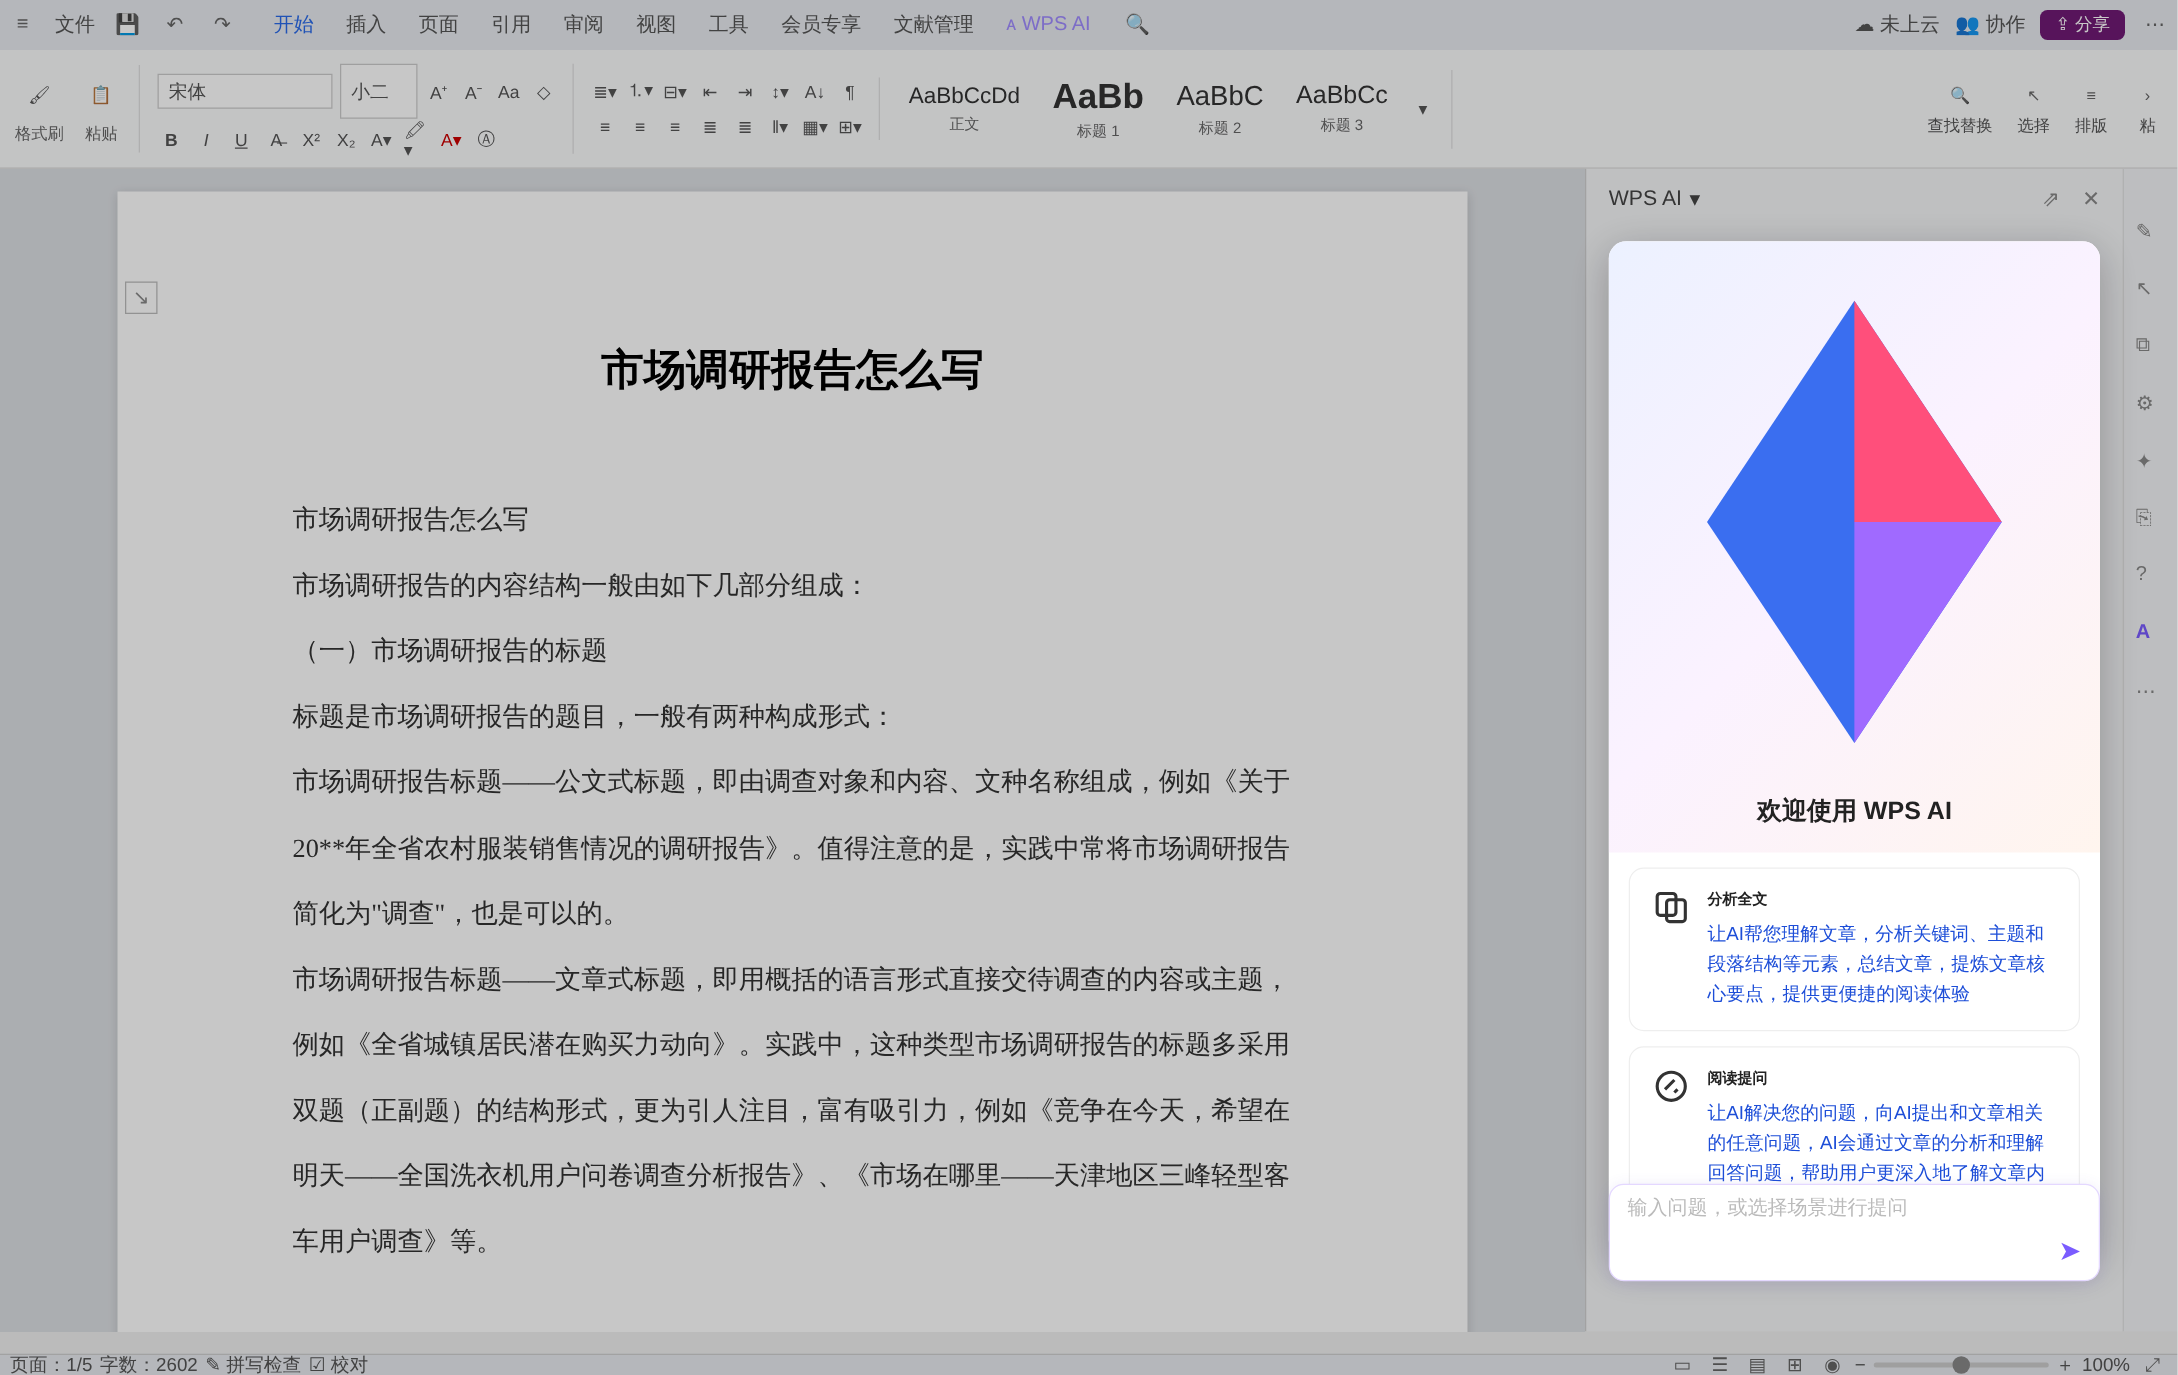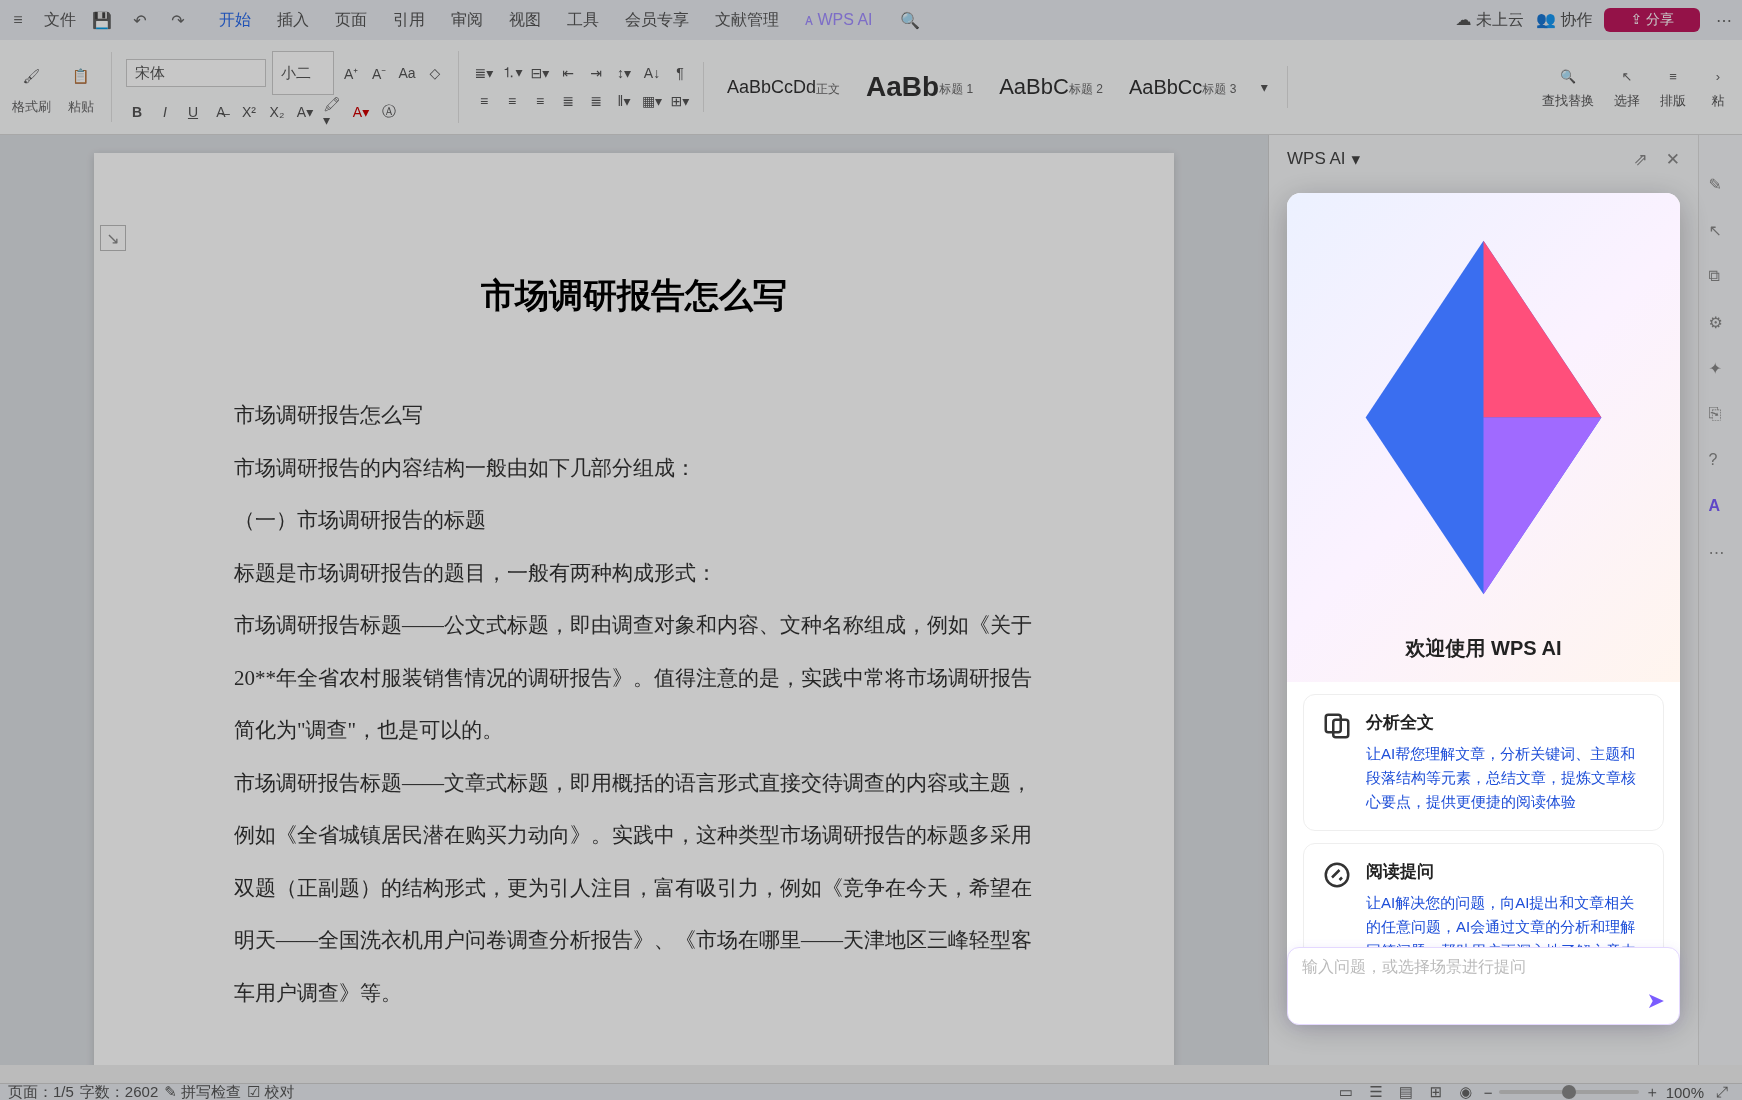--- a/index.html
+++ b/index.html
@@ -29,21 +29,21 @@
       color: #555;
       gap: 5px;
     }
     .menubar .left-group { display:flex; align-items:center; gap:14px; }
     .menubar .tabs { display:flex; align-items:center; gap:26px; margin-left:24px; }
     .menubar .tab { color:#555; cursor:pointer; }
     .menubar .tab.active { color:#2a6ae9; font-weight:500; }
     .menubar .spacer { flex:1; }
     .menubar .right-group { display:flex; align-items:center; gap:12px; }
     .share-btn {
-      background:#be185d; color:#fff; padding:3px 26px; border-radius:6px; font-size:14px;
+      background:#701a75; color:#fff; padding:3px 12px; border-radius:6px; font-size:14px;
     }
     .ico { width:24px; height:24px; display:inline-flex; align-items:center; justify-content:center; color:#666; }
     
     .ribbon {
       height: 95px;
       background:#fafbfc;
       border-bottom:1px solid #d8d8d8;
       display:flex;
       align-items:center;
       padding: 6px 12px;
@@ -64,21 +64,21 @@
     }
     .font-size {
       width:62px; height:44px; border:1px solid #ccc; background:#fff; padding:2px 8px;
       display:flex; align-items:center; font-size:15px;font-family:Liberation Mono, monospace;
     }
     .mini { width:22px; height:22px; display:inline-flex; align-items:center; justify-content:center; border:1px solid transparent; font-size:14px; }
     .para-section { display:flex; flex-direction:column; gap:6px; border-right:1px solid #e0e0e0; padding-right:12px; }
     .para-row { display:flex; gap:6px; }
     .style-section { display:flex; align-items:center; gap:8px; border-right:1px solid #e0e0e0; padding-right:12px; }
     .style-preview {
-      display:flex; align-items:center; padding:4px 8px;
+      display:flex; flex-direction:column; align-items:center; padding:4px 8px;
       border:1px solid transparent;
     }
     .style-preview .sample { font-size:18px; color:#333; }
     .style-preview.big .sample { font-size:28px; font-weight:bold; }
     .style-preview .sl { font-size:12px; color:#666; margin-top:4px; }
     .right-tools { display:flex; gap:20px; margin-left:auto; }
     .rtool { display:flex; flex-direction:column; align-items:center; font-size:13px; gap:4px; }
     
     .workspace {
       position:absolute; top:135px; left:0; right:0; bottom:35px;
@@ -128,21 +128,21 @@
       padding:28px 0 20px 0; text-align:center;
     }
     .ai-logo { font-size:36px; }
     .ai-title { font-size:20px; font-weight:600; margin-top:12px; color:#222; }
     .ai-card {
       margin:12px 16px 0 16px; background:#fff; border:1px solid #eee;
       border-radius:12px; padding:16px 18px;
       display:flex; gap:14px;
     }
     .ai-card .cico { width:30px; height:30px; flex-shrink:0; }
-    .ai-card .ctitle { font-size:17px; font-weight:600; color:#222;font-family:Liberation Mono, monospace; }
+    .ai-card .ctitle { font-size:12px; font-weight:600; color:#222;font-family:Liberation Mono, monospace; }
     .ai-card .cdesc { font-size:15px; color:#1d4ed8; margin-top:8px; line-height:1.6; }
     
     .ai-input {
       position:absolute; bottom:40px; left:18px; right:18px;
       height:78px; background:#fff; border:1px solid #e4d8ff;
       border-radius:12px; padding:10px 14px;
       box-shadow:0 2px 12px rgba(100,80,200,0.12);
       z-index:100;
     }
     .ai-input input {

